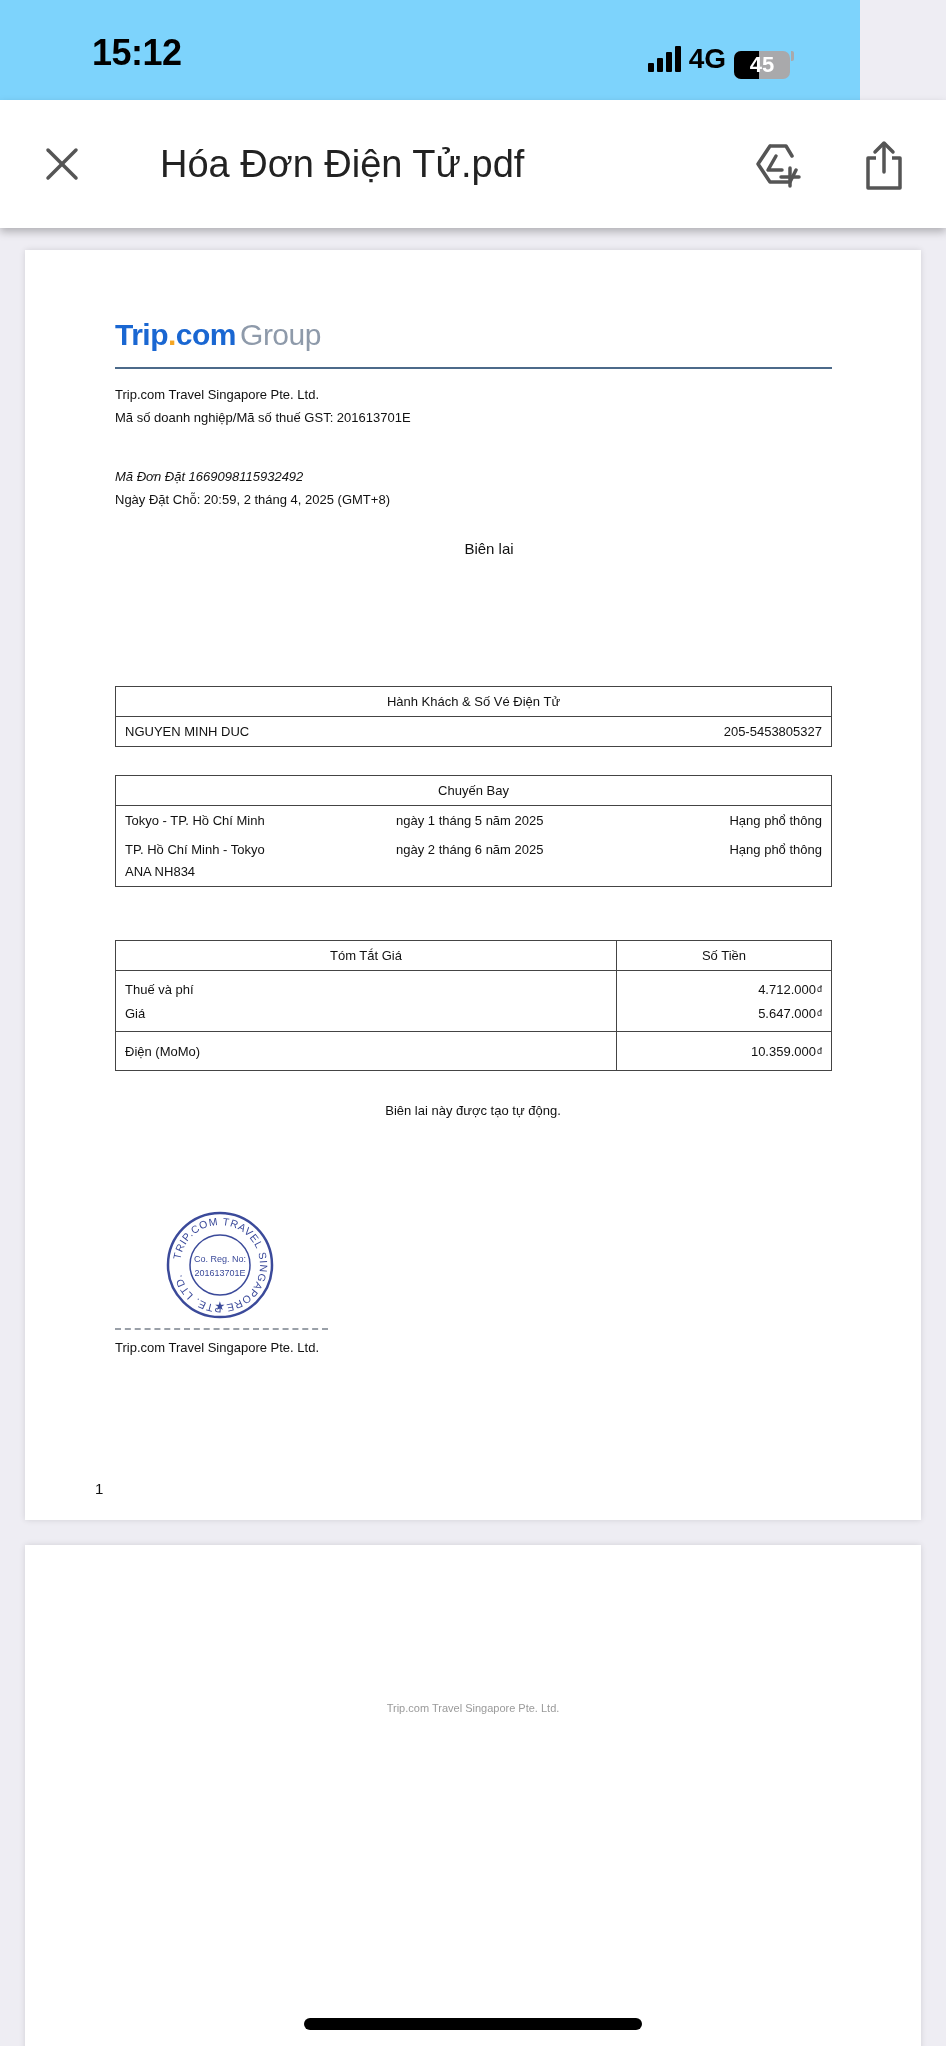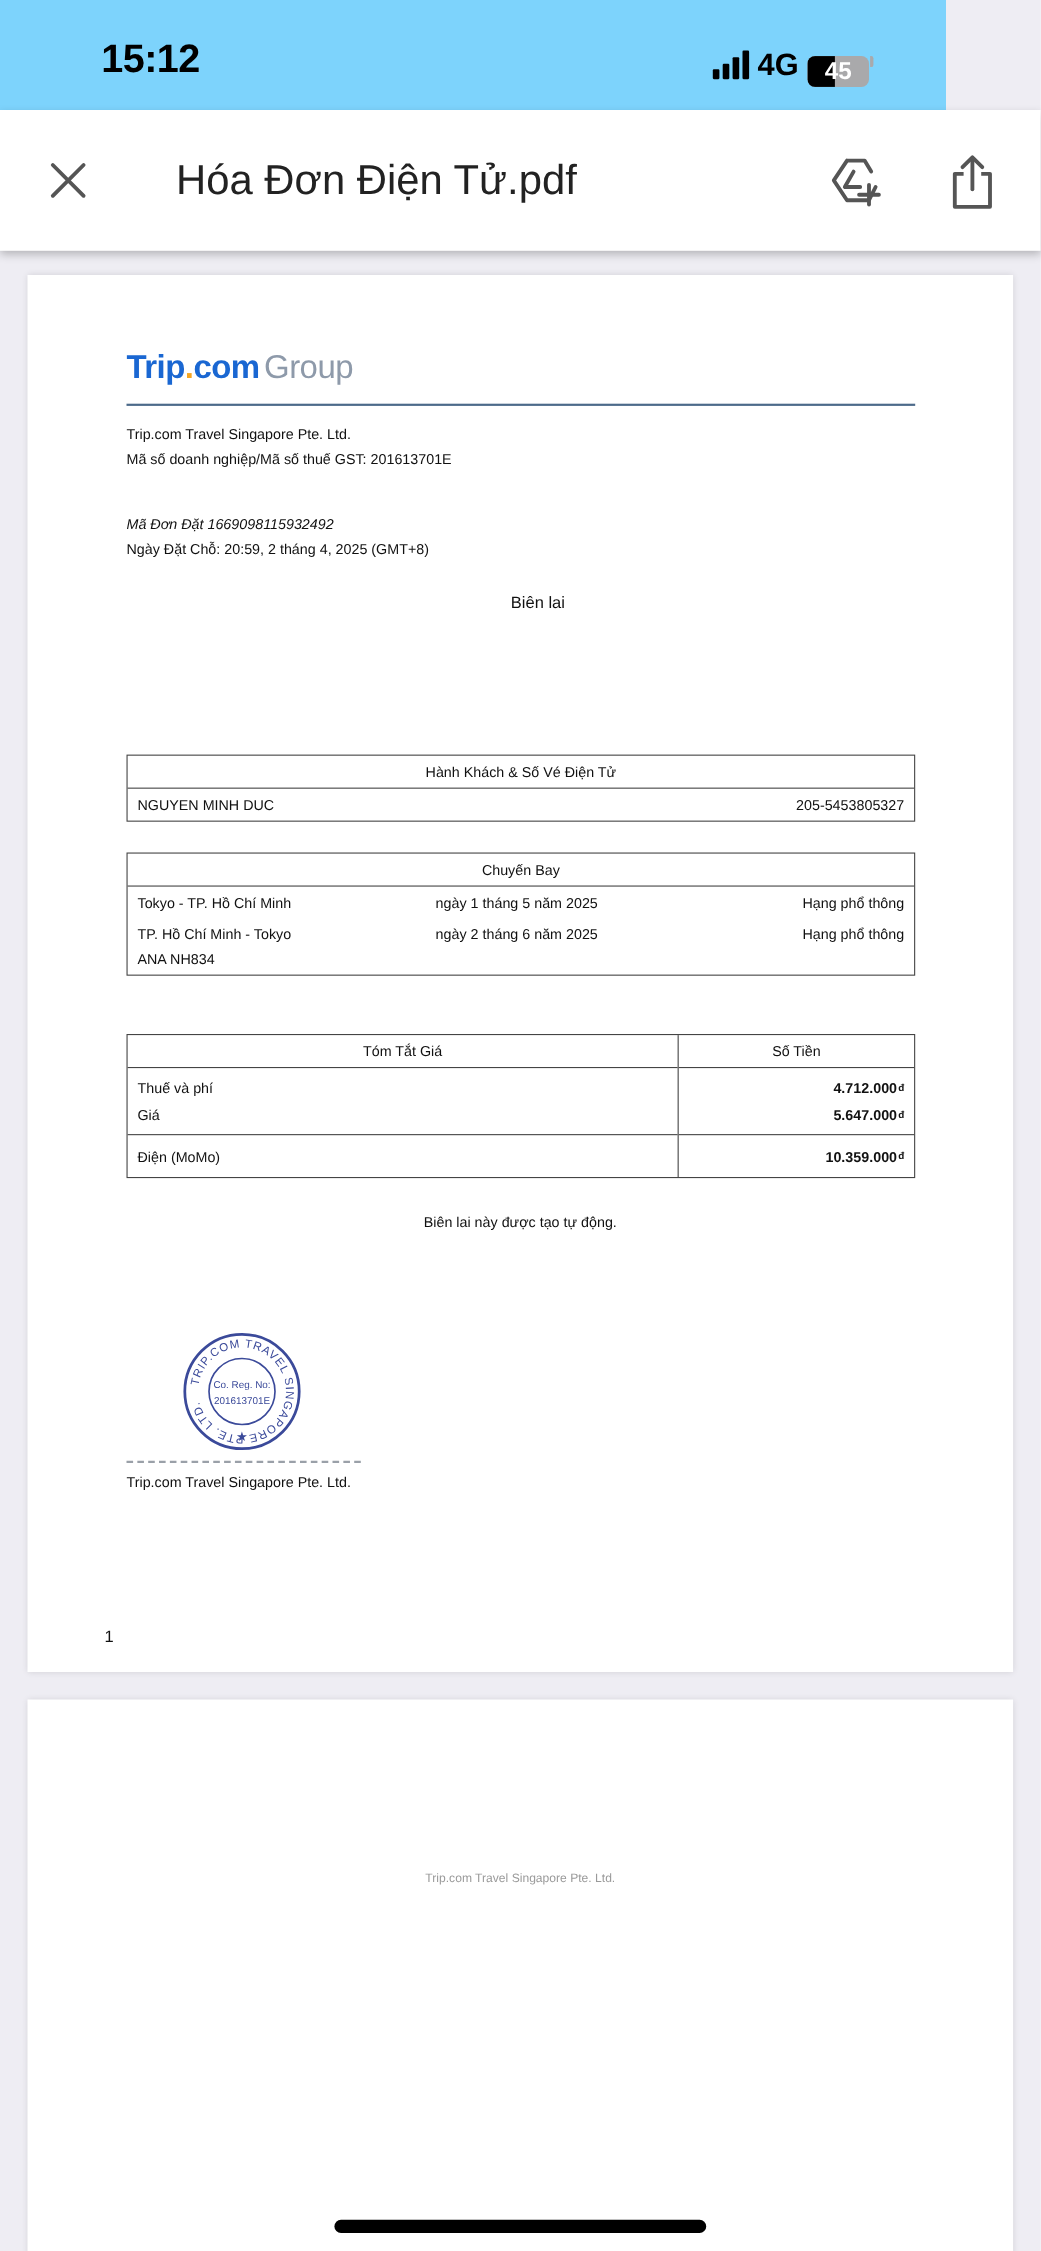--- a/index.html
+++ b/index.html
@@ -43,21 +43,21 @@
     .tbl .col3 .c2 { flex: 1; }
     .tbl .col3 .c3 { text-align: right; }
     .tbl .sub { padding: 0 9px; height: 22px; display: flex; align-items: center; }
 
     .price-tbl { position: absolute; left: 90px; top: 690px; width: 717px; border: 1.5px solid #444; font-size: 13px; color: #111; }
     .price-tbl .prow { display: flex; }
     .price-tbl .pl { width: 501px; border-right: 1.5px solid #444; }
     .price-tbl .pr { flex: 1; }
     .price-tbl .hdr { height: 30px; display: flex; align-items: center; justify-content: center; border-bottom: 1.5px solid #444; }
     .price-tbl .line { height: 24px; display: flex; align-items: center; padding: 0 9px; }
-    .price-tbl .pr .line { justify-content: flex-end; font-weight: bold; }
+    .price-tbl .pr .line { justify-content: flex-end; }
     .price-tbl .sep { border-top: 1.5px solid #444; }
     .cur { font-size: 9px; vertical-align: top; margin-left: 1px; }
 
     .stamp { position: absolute; left: 140px; top: 960px; width: 110px; height: 110px; }
     .dash { position: absolute; left: 90px; top: 1078px; width: 213px; border-top: 2px dashed #9aa0a8; }
     .sig-name { position: absolute; left: 90px; top: 1090px; font-size: 13px; color: #111; }
     .page-num { position: absolute; left: 70px; top: 1230px; font-size: 15px; color: #111; }
 
     .footer-co { position: absolute; left: 0; width: 100%; top: 157px; text-align: center; font-size: 11px; color: #9a9a9a; }
 

